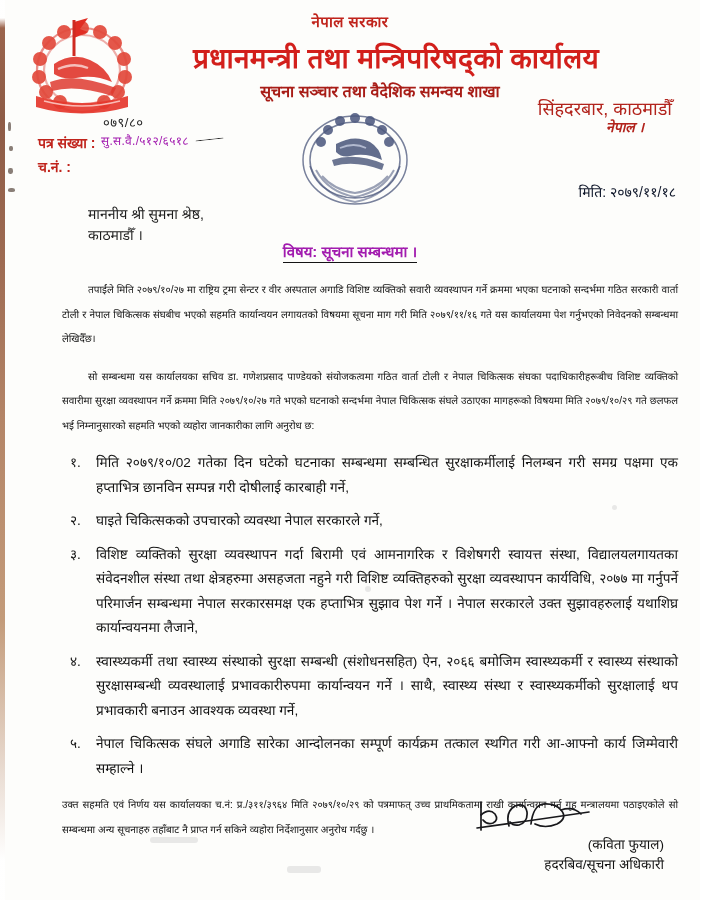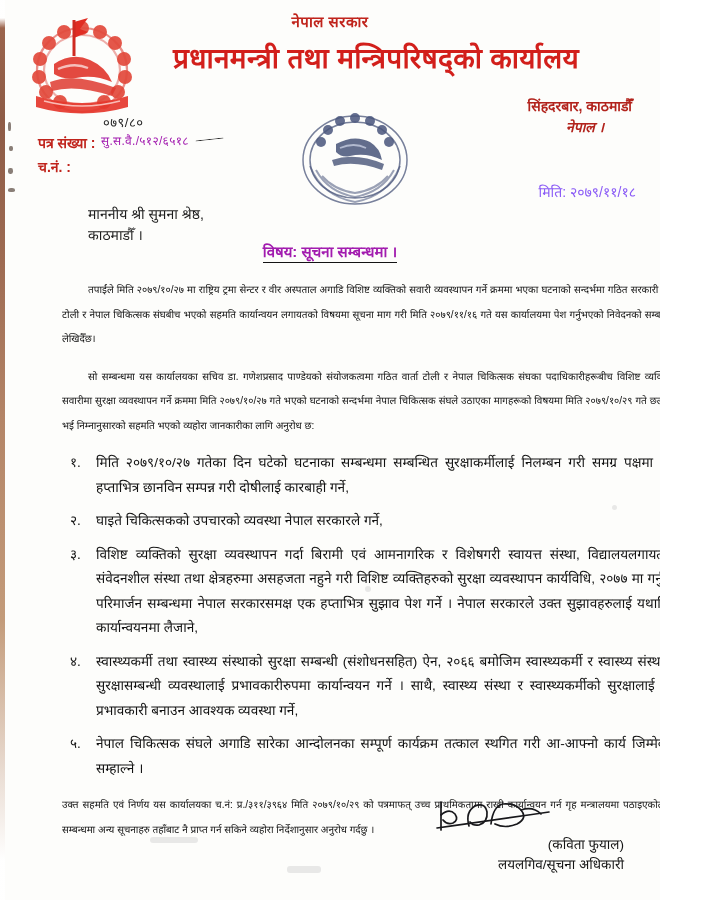--- a/index.html
+++ b/index.html
@@ -9,20 +9,21 @@
   }
   body {
     font-family: "Liberation Sans", "DejaVu Sans", sans-serif;
   }
   .page {
     position: relative;
     width: 660px;
     height: 900px;
     background: #fdfdfb;
     overflow: hidden;
+    padding-left: 40px;
   }
   
   .scan-edge {
     position: absolute;
     left: 0; top: 0;
     width: 5px; height: 900px;
     background: linear-gradient(to bottom,
         #ffffff 0px, #ffffff 18px,
         #8a4a2e 28px, #7a3f26 120px,
         #8d5134 260px, #a7704d 420px,
@@ -88,29 +89,29 @@
     transform: rotate(-6deg);
   }
   .chalani-label {
     position: absolute; left: 38px; top: 157px;
     font-size: 14px; color: #c0241c; font-weight: 600;
   }
 
   
   .addr-1 {
     position: absolute; right: 28px; top: 96px;
-    font-size: 14px; color: #b2231c; font-weight: 700; text-align: left;
+    font-size: 18px; color: #b2231c; font-weight: 400; text-align: left;
   }
   .addr-2 {
     position: absolute; right: 56px; top: 117px;
     font-size: 14px; color: #b2231c; font-weight: 600; text-align: right; font-style: italic;
   }
   .letter-date {
     position: absolute; right: 24px; top: 182px;
-    font-size: 14px; color: #8b5cf6; text-align: right;
+    font-size: 14px; color: #0f172a; text-align: right;
   }
 
   
   .recipient {
     position: absolute; left: 88px; top: 204px;
     font-size: 14px; color: #1d1d1d; line-height: 21px;
   }
   .subject {
     position: absolute; left: 0; right: 0; top: 241px;
     text-align: center;
@@ -221,20 +222,21 @@
 
       <path d="M26 70 Q50 60 92 76 L88 84 Q52 72 28 79 Z" fill="#de3a2f" opacity=".85"></path>
 
       <path d="M12 84 Q58 98 104 84 L104 95 Q58 108 12 95 Z" fill="#e5372c" opacity=".92"></path>
       <path d="M20 89 Q58 99 96 89" stroke="#ffd9d5" stroke-width="1.6" fill="none" opacity=".8"></path>
     </svg>
   </div>
 
   <div class="gov-line">नेपाल  सरकार</div>
   <div class="office-title">प्रधानमन्त्री तथा मन्त्रिपरिषद्‌को कार्यालय</div>
+  <div class="branch-title">सूचना सञ्चार तथा वैदेशिक समन्वय शाखा</div>
 
   <div class="stamp">
     <svg width="126" height="104" viewBox="0 0 126 104">
       <g fill="none" stroke="#33406a" stroke-width="1.5" opacity=".75">
         <ellipse cx="63" cy="56" rx="52" ry="44"></ellipse>
         <ellipse cx="63" cy="56" rx="45" ry="38"></ellipse>
       </g>
       <g fill="#313f6b" opacity=".85">
         <circle cx="63" cy="14" r="5"></circle>
         <circle cx="48" cy="17" r="5"></circle>
@@ -275,21 +277,21 @@
     <span>विषय: सूचना सम्बन्धमा ।</span>
   </div>
 
   <div class="body">
     <p class="para">तपाईंले मिति २०७९/१०/२७ मा राष्ट्रिय ट्रमा सेन्टर र वीर अस्पताल अगाडि विशिष्ट व्यक्तिको सवारी व्यवस्थापन गर्ने क्रममा भएका घटनाको सन्दर्भमा गठित सरकारी वार्ता टोली र नेपाल चिकित्सक संघबीच भएको सहमति कार्यान्वयन लगायतको विषयमा सूचना माग गरी मिति २०७९/११/१६ गते यस कार्यालयमा पेश गर्नुभएको निवेदनको सम्बन्धमा लेखिदैँछ।</p>
     <p class="para">सो सम्बन्धमा यस कार्यालयका सचिव डा. गणेशप्रसाद पाण्डेयको संयोजकत्वमा गठित वार्ता टोली र नेपाल चिकित्सक संघका पदाधिकारीहरूबीच  विशिष्ट व्यक्तिको सवारीमा सुरक्षा व्यवस्थापन गर्ने क्रममा मिति २०७९/१०/२७ गते भएको घटनाको सन्दर्भमा नेपाल चिकित्सक संघले उठाएका मागहरूको विषयमा मिति २०७९/१०/२९ गते छलफल भई निम्नानुसारको सहमति भएको व्यहोरा जानकारीका लागि अनुरोध छ:</p>
 
     <ol class="points">
       <li>
         <span class="num">१.</span>
-        <span>मिति २०७९/१०/२७ गतेका दिन घटेको घटनाका सम्बन्धमा सम्बन्धित सुरक्षाकर्मीलाई निलम्बन गरी समग्र पक्षमा एक हप्ताभित्र छानविन सम्पन्न गरी दोषीलाई कारबाही गर्ने,</span>
+        <span>मिति २०७९/१०/02 गतेका दिन घटेको घटनाका सम्बन्धमा सम्बन्धित सुरक्षाकर्मीलाई निलम्बन गरी समग्र पक्षमा एक हप्ताभित्र छानविन सम्पन्न गरी दोषीलाई कारबाही गर्ने,</span>
       </li>
       <li>
         <span class="num">२.</span>
         <span>घाइते चिकित्सकको उपचारको व्यवस्था नेपाल सरकारले गर्ने,</span>
       </li>
       <li>
         <span class="num">३.</span>
         <span>विशिष्ट व्यक्तिको सुरक्षा व्यवस्थापन गर्दा बिरामी एवं आमनागरिक र विशेषगरी स्वायत्त संस्था, विद्यालयलगायतका संवेदनशील संस्था तथा क्षेत्रहरुमा असहजता नहुने गरी विशिष्ट व्यक्तिहरुको सुरक्षा व्यवस्थापन कार्यविधि, २०७७ मा गर्नुपर्ने परिमार्जन सम्बन्धमा नेपाल सरकारसमक्ष एक हप्ताभित्र सुझाव पेश गर्ने । नेपाल सरकारले उक्त सुझावहरुलाई यथाशिघ्र कार्यान्वयनमा लैजाने,</span>
       </li>
       <li>
@@ -312,16 +314,16 @@
           <path d="M12 4 L12 32"></path>
           <path d="M12 17 Q20 10 26 16 Q30 22 24 25 Q18 27 14 22"></path>
           <path d="M40 28 Q36 14 46 8 Q56 4 58 14 Q59 24 50 27 Q44 28 41 24"></path>
           <path d="M62 26 Q64 8 74 6 Q86 5 92 12 Q99 20 88 26 Q76 31 66 26"></path>
           <path d="M92 12 Q104 8 112 16"></path>
           <path d="M8 30 Q52 24 120 14"></path>
         </g>
       </svg>
     </div>
     <div class="sign-name">(कविता फुयाल)</div>
-    <div class="sign-post">लयलगिव/सूचना अधिकारी</div>
+    <div class="sign-post">हदरबिव/सूचना अधिकारी</div>
   </div>
 
 </div>
 
 </body></html>

